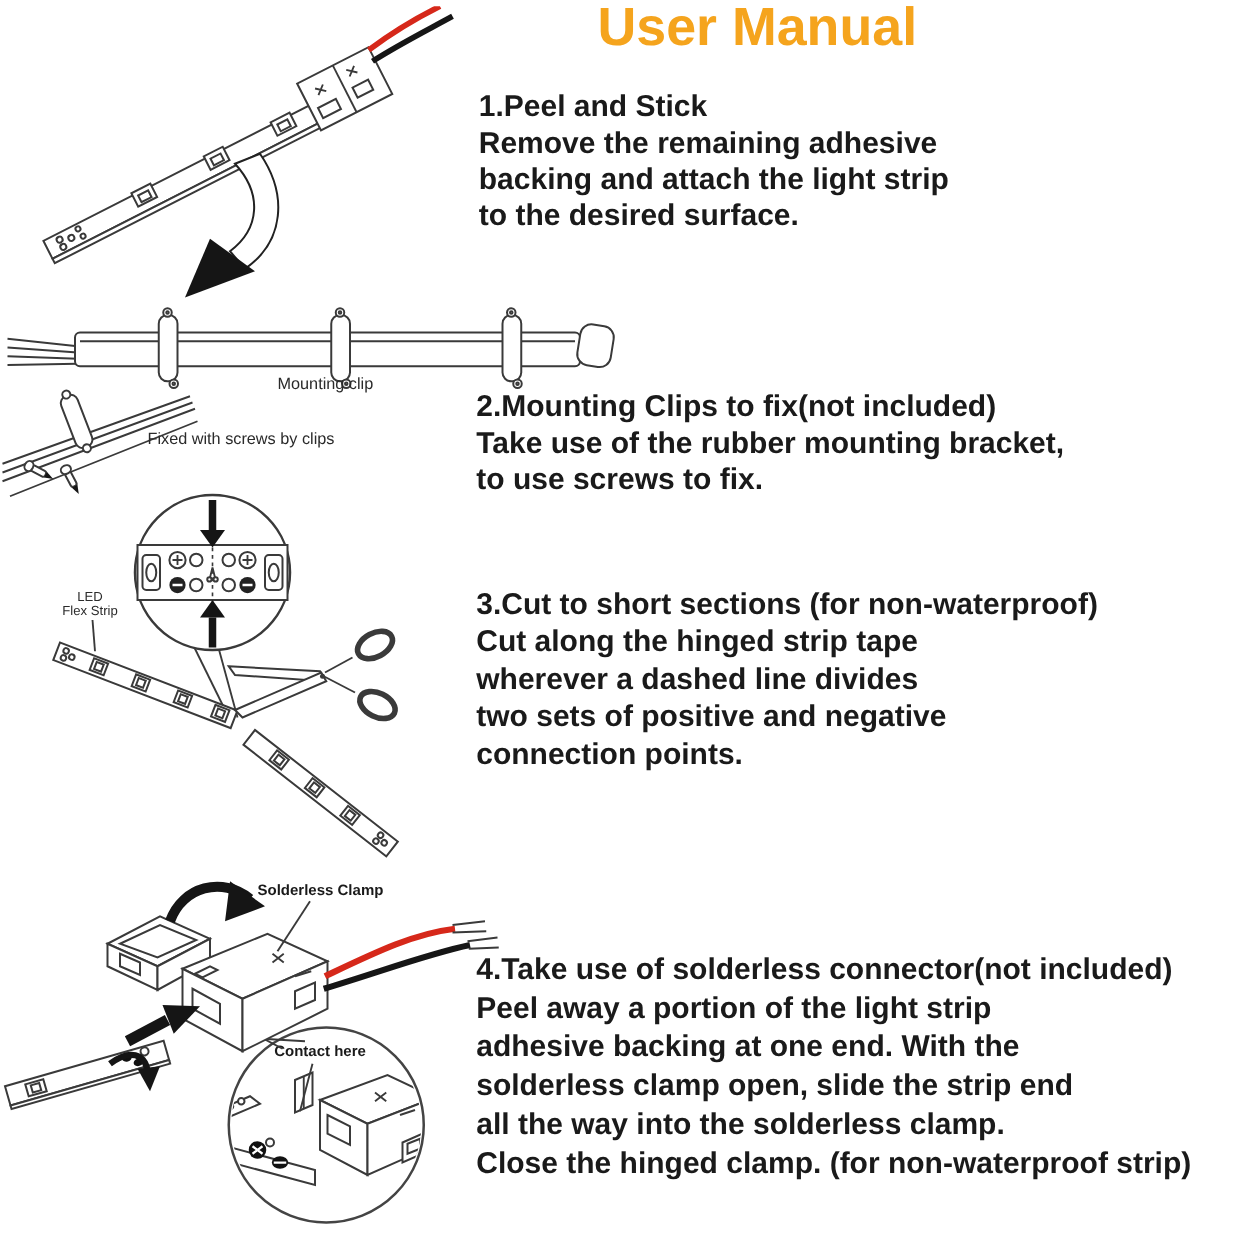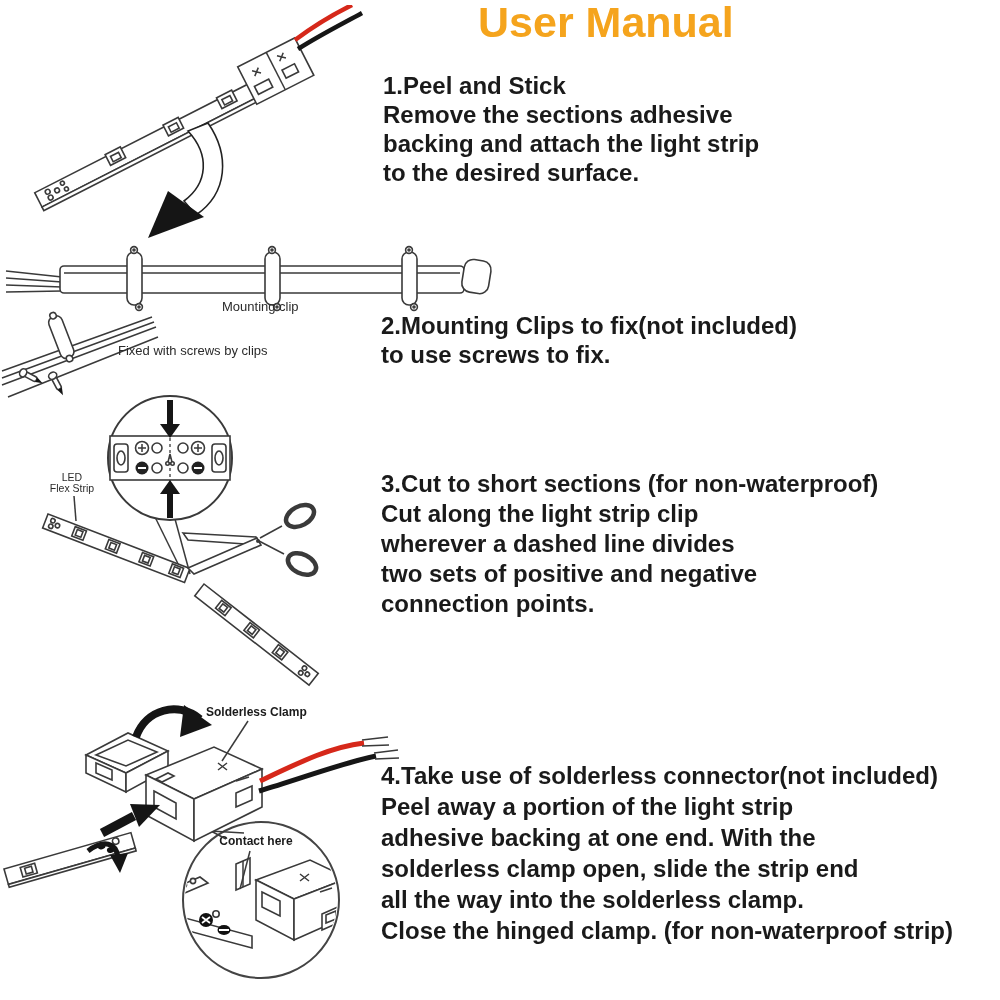--- a/index.html
+++ b/index.html
@@ -68,21 +68,21 @@
     <path d="M295,35 C315,20 332,10 352,0" fill="none" stroke-width="4.5" stroke="#D6281A"></path>
     <path d="M298,44 C320,30 342,19 362,8" fill="none" stroke-width="4.5" stroke="#161616"></path>
     <g>
       <path d="M208,118 C230,150 228,188 196,210 L184,196 C208,178 210,150 188,126 Z" fill="#ffffff" stroke="#222222" stroke-width="1.6"></path>
       <polygon class="solid" points="168,186 204,212 148,233"></polygon>
     </g>
   </svg>
 
   <div class="step-text s1">
     <div>1.Peel and Stick</div>
-    <div>Remove the sections adhesive</div>
+    <div>Remove the remaining adhesive</div>
     <div>backing and attach the light strip</div>
     <div>to the desired surface.</div>
   </div>
 
   <svg class="illo" style="left:0;top:243px" width="530" height="180" viewBox="0 0 530 180">
     <g>
       <path class="ln" d="M6,28 L62,34 M6,35 L62,39 M6,42 L62,44 M6,49 L62,48"></path>
     </g>
     <g>
       <rect class="shape" x="60" y="23" width="404" height="27" rx="4"></rect>
@@ -127,20 +127,21 @@
     <g transform="rotate(62 56 140)">
       <rect class="shape" x="50" y="137" width="13" height="5" rx="2"></rect>
       <ellipse class="shape" cx="48" cy="139.5" rx="3.4" ry="4.2"></ellipse>
       <polygon class="solid" points="63,137 70,139.5 63,142"></polygon>
     </g>
     <text class="lbl" x="118" y="112">Fixed with screws by clips</text>
   </svg>
 
   <div class="step-text s2">
     <div>2.Mounting Clips to fix(not included)</div>
+    <div>Take use of the rubber mounting bracket,</div>
     <div>to use screws to fix.</div>
   </div>
 
   <svg class="illo" style="left:18px;top:388px" width="367" height="305" viewBox="0 0 367 305">
     <line class="ln" x1="137" y1="129" x2="166" y2="188"></line>
     <line class="ln" x1="157" y1="131" x2="172" y2="186"></line>
     <circle cx="152" cy="70" r="62" fill="#ffffff" stroke="#3a3a3a" stroke-width="2"></circle>
     <g>
       <rect class="shape" x="92" y="48" width="120" height="44"></rect>
       <rect class="shape" x="96" y="56" width="14" height="28" rx="3"></rect>
@@ -207,21 +208,21 @@
       <rect class="shape" x="96" y="2" width="12" height="10"></rect>
         <rect class="shape" x="99" y="4" width="6" height="6"></rect>
       <circle class="shape" cx="131" cy="4.5" r="2.2"></circle>
       <circle class="shape" cx="131" cy="10.5" r="2.2"></circle>
       <circle class="shape" cx="137" cy="7.5" r="2.2"></circle>
     </g>
   </svg>
 
   <div class="step-text s3">
     <div>3.Cut to short sections (for non-waterproof)</div>
-    <div>Cut along the light strip clip</div>
+    <div>Cut along the hinged strip tape</div>
     <div>wherever a dashed line divides</div>
     <div>two sets of positive and negative</div>
     <div>connection points.</div>
   </div>
 
   <svg class="illo" style="left:0;top:693px" width="400" height="307" viewBox="0 0 400 307">
     <defs>
       <clipPath id="detailClip">
           <circle cx="261" cy="207" r="76"></circle>
         </clipPath>

